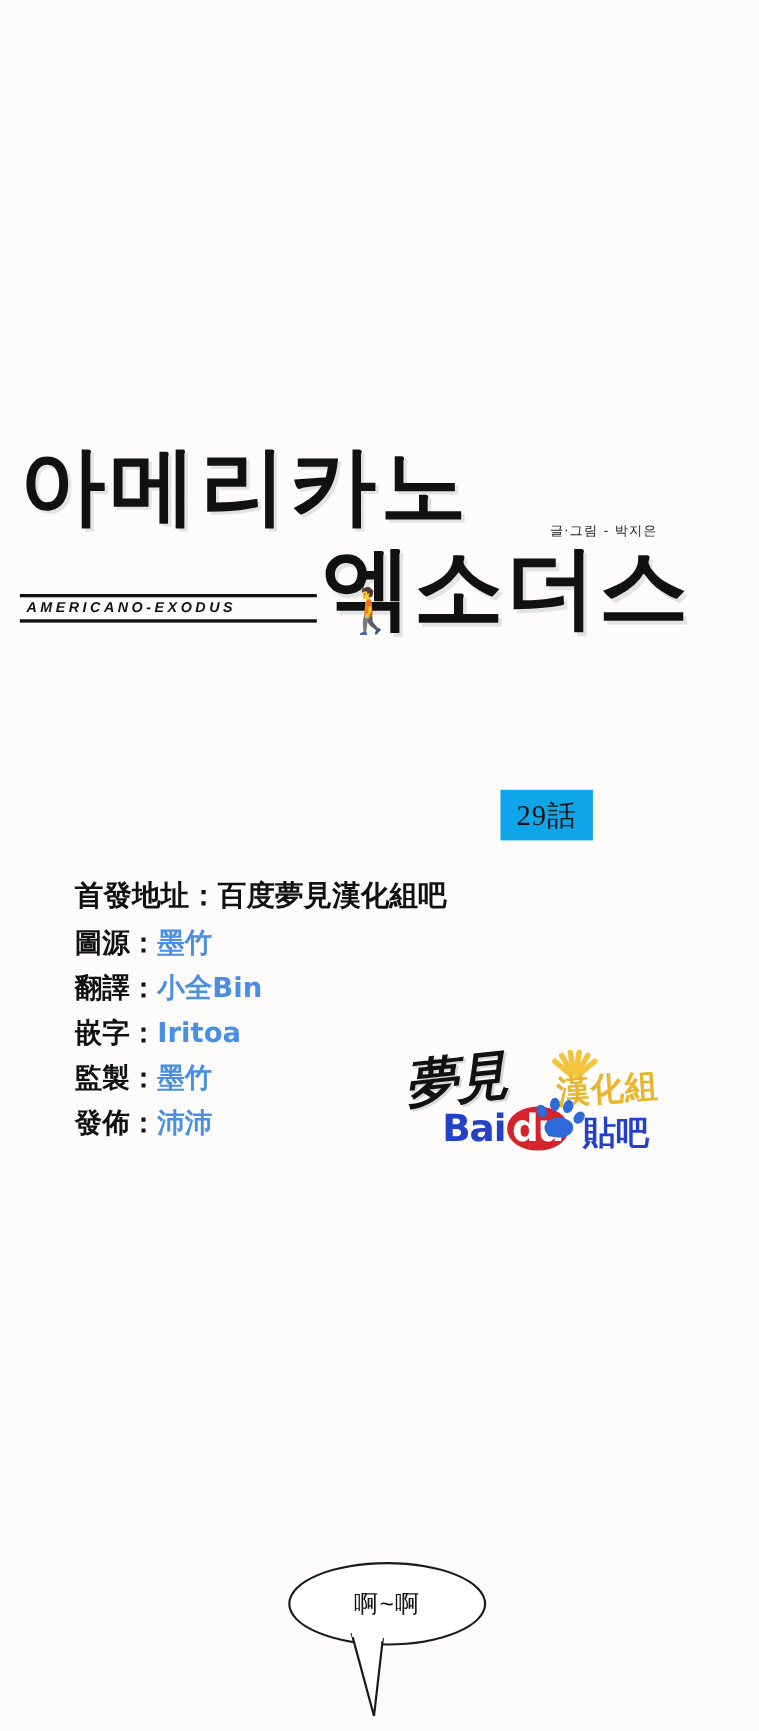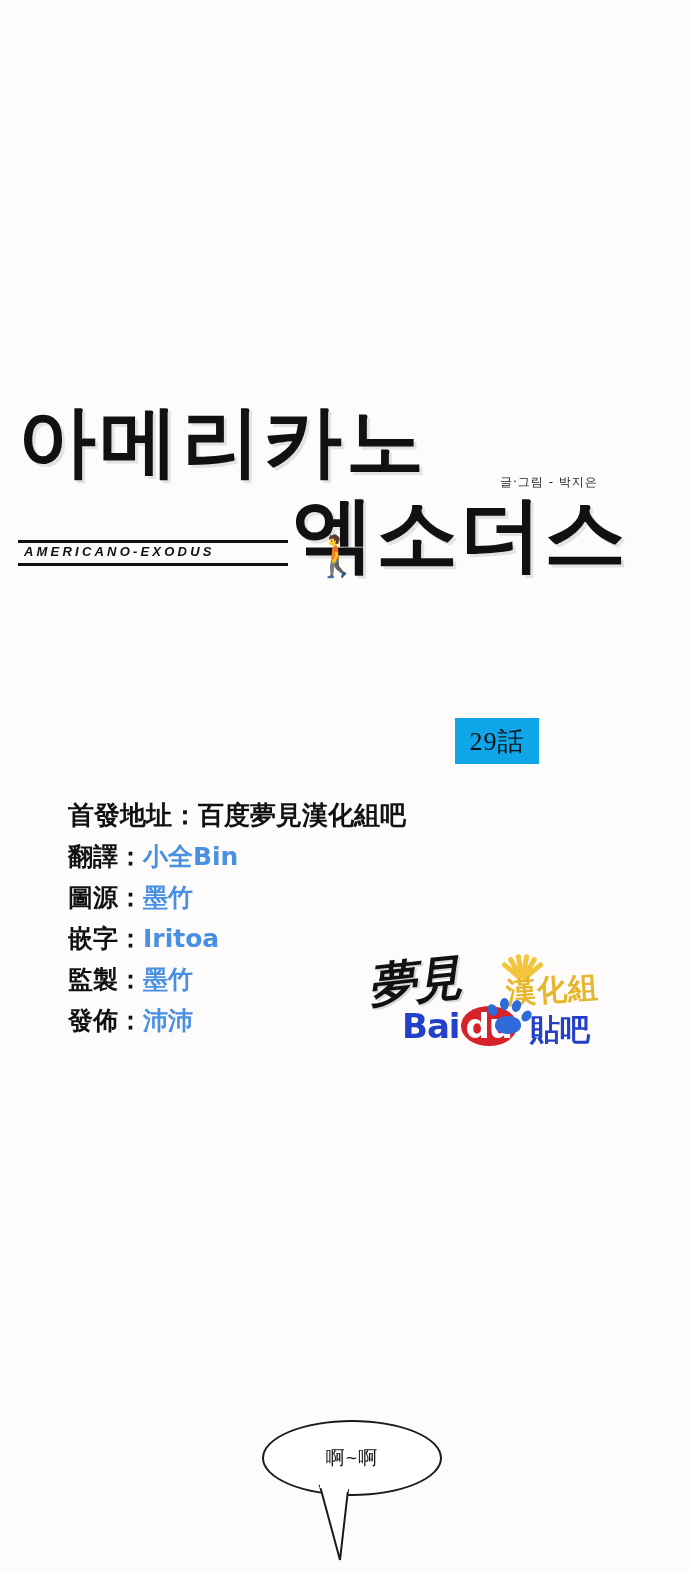--- a/index.html
+++ b/index.html
@@ -256,21 +256,21 @@
     height: 72px;
     border: 2px solid #1a1a1a;
     border-radius: 50%;
     background: #ffffff;
     display: flex;
     align-items: center;
     justify-content: center;
   }
   .bubble-text {
     font-family: Liberation Mono, monospace;
-    font-size: 19px;
+    font-size: 22px;
     color: #111;
     letter-spacing: 1px;
   }
   .bubble-tail {
     position: absolute;
     left: 318px;
     top: 1484px;
     width: 40px;
     height: 78px;
   }
@@ -297,24 +297,24 @@
 
   <div class="author-credit">글·그림 - 박지은</div>
 
   <div class="episode">29話</div>
 
   <div class="credits">
     <div class="credit-row big">
       <span>首發地址：</span><span>百度夢見漢化組吧</span>
     </div>
     <div class="credit-row">
+      <span>圖源：</span><span class="val">墨竹</span>
+    </div>
+    <div class="credit-row">
       <span>翻譯：</span><span class="val">小全Bin</span>
-    </div>
-    <div class="credit-row">
-      <span>圖源：</span><span class="val">墨竹</span>
     </div>
     <div class="credit-row">
       <span>嵌字：</span><span class="val">Iritoa</span>
     </div>
     <div class="credit-row">
       <span>監製：</span><span class="val">墨竹</span>
     </div>
     <div class="credit-row">
       <span>發佈：</span><span class="val">沛沛</span>
     </div>

